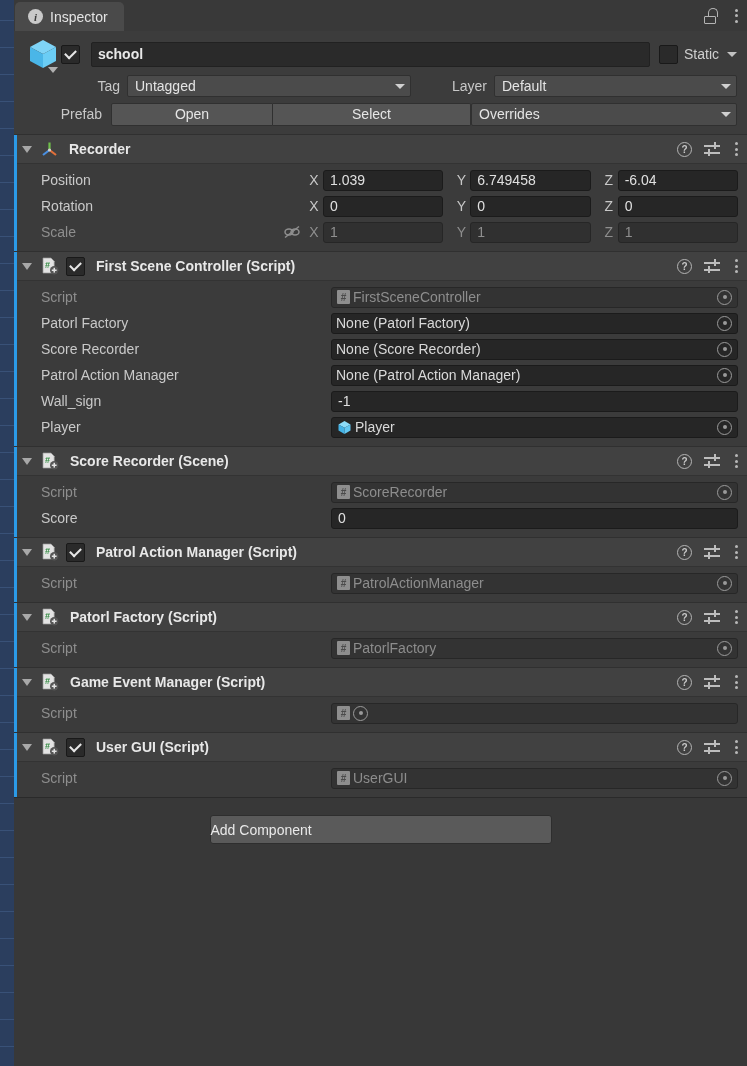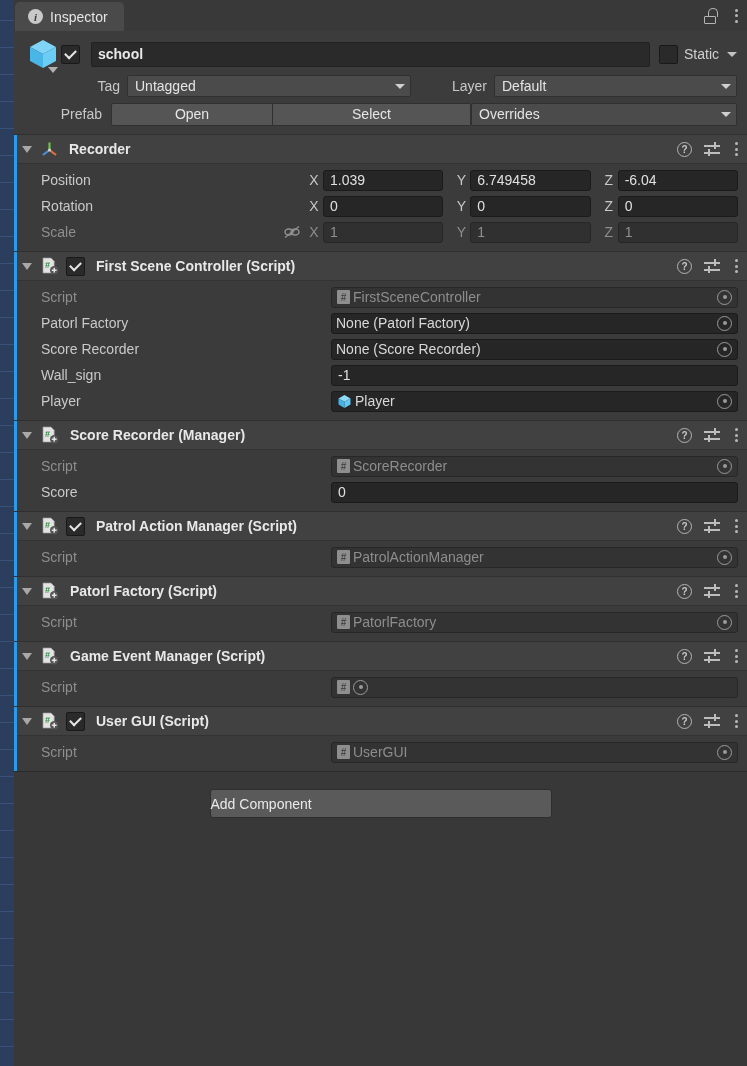--- a/index.html
+++ b/index.html
@@ -440,20 +440,27 @@
             </div>
           </div>
           <div class="prow">
             <span class="pname" style="width:290px">Score Recorder</span>
             <div class="objfield">
               <span class="txt">None (Score Recorder)</span>
               <span class="picker"></span>
             </div>
           </div>
           <div class="prow">
+            <span class="pname" style="width:290px">Patrol Action Manager</span>
+            <div class="objfield">
+              <span class="txt">None (Patrol Action Manager)</span>
+              <span class="picker"></span>
+            </div>
+          </div>
+          <div class="prow">
             <span class="pname" style="width:290px">Wall_sign</span>
             <div class="field" style="flex:1 1 auto">-1</div>
           </div>
           <div class="prow">
             <span class="pname" style="width:290px">Player</span>
             <div class="objfield">
               <div class="cube-mini"><svg width="15" height="15" viewBox="0 0 15 15">
                   <polygon points="7.5,1 13.5,4.4 7.5,7.8 1.5,4.4" fill="#8cdcf9"></polygon>
                   <polygon points="1.5,4.4 7.5,7.8 7.5,14 1.5,10.6" fill="#44b3e6"></polygon>
                   <polygon points="13.5,4.4 13.5,10.6 7.5,14 7.5,7.8" fill="#63c8f2"></polygon>
@@ -468,21 +475,21 @@
         <div class="comp-accent"></div>
         <div class="comp-head">
           <span class="fold"></span>
           <div class="cs-icon"><svg width="18" height="18" viewBox="0 0 18 18">
               <path d="M2 1 h8 l3.2 3.2 V16 H2 Z" fill="#e3e3e3" stroke="#9a9a9a" stroke-width="0.7"></path>
               <text x="4" y="11" font-family="Liberation Sans, sans-serif" font-size="9" font-weight="bold" fill="#2f8a3f">#</text>
               <circle cx="13.2" cy="13.2" r="4.2" fill="#555"></circle>
               <rect x="12.5" y="10.8" width="1.5" height="4.8" fill="#e3e3e3"></rect>
               <rect x="10.8" y="12.5" width="4.8" height="1.5" fill="#e3e3e3"></rect>
             </svg></div>
-          <span class="comp-title">Score Recorder (Manager)</span>
+          <span class="comp-title">Score Recorder (Scene)</span>
           <div class="comp-head-right">
             <div class="help-icon">?</div>
             <div class="preset-icon">
               <span class="h1"></span>
               <span class="h2"></span>
               <span class="v1"></span>
               <span class="v2"></span>
             </div>
             <div class="kebab">
               <i></i>

